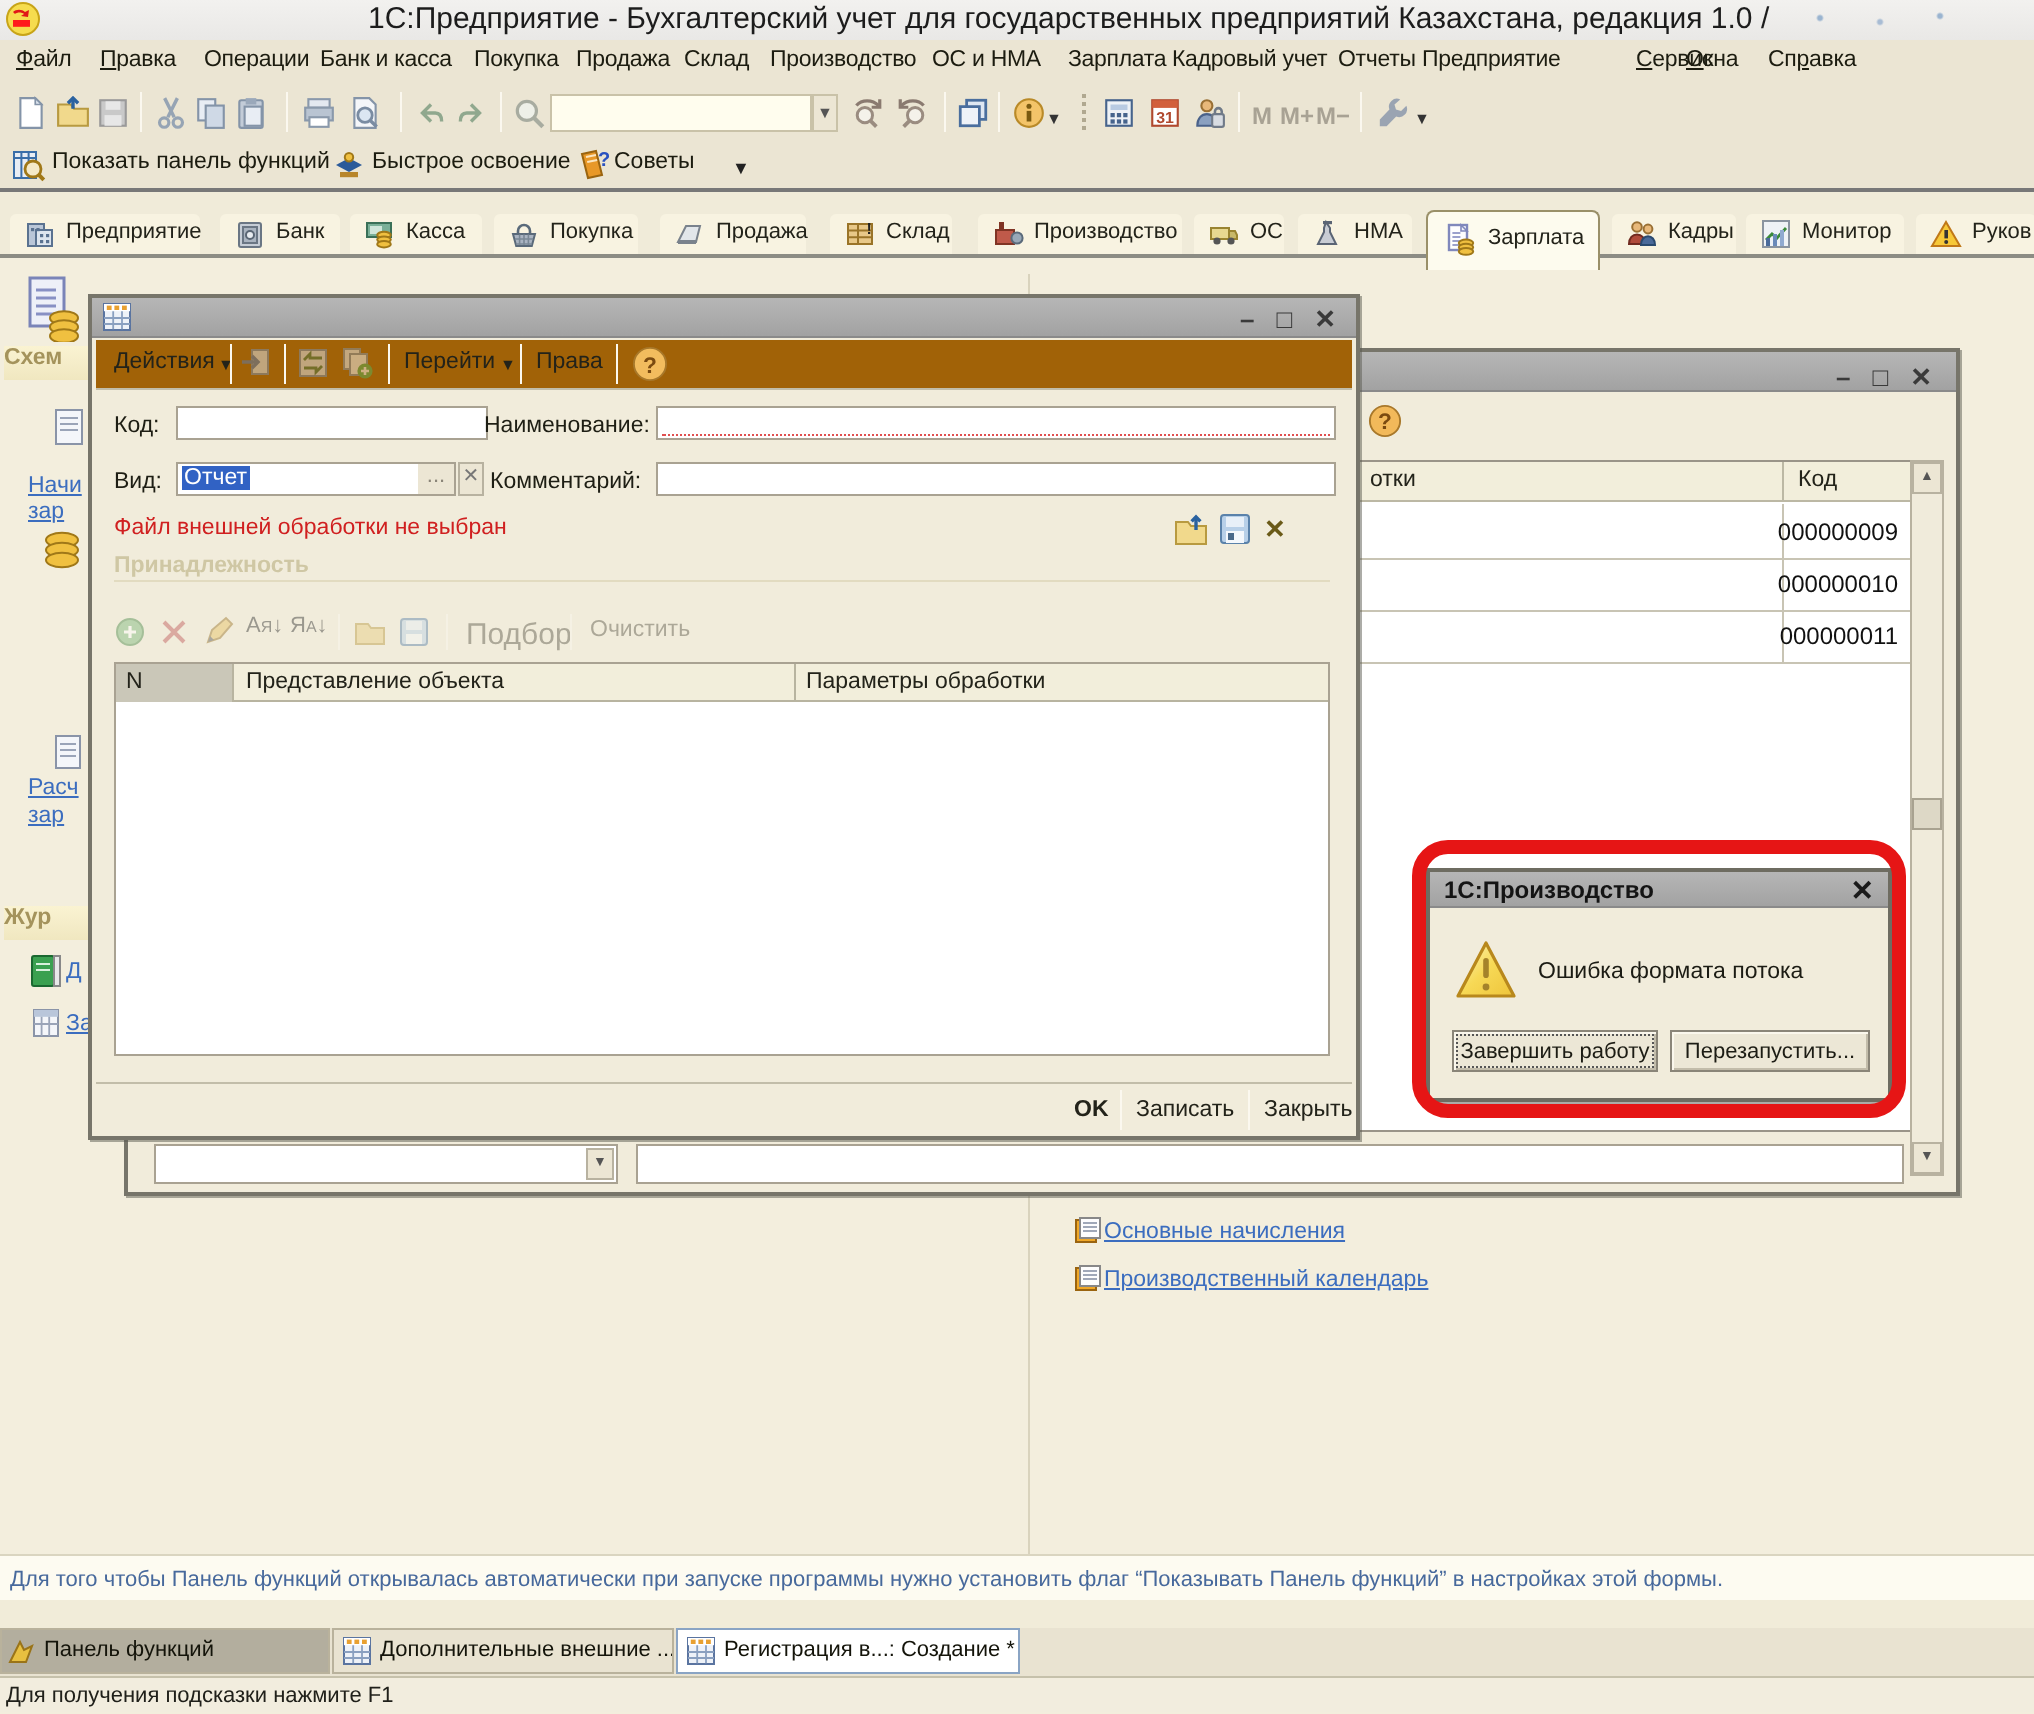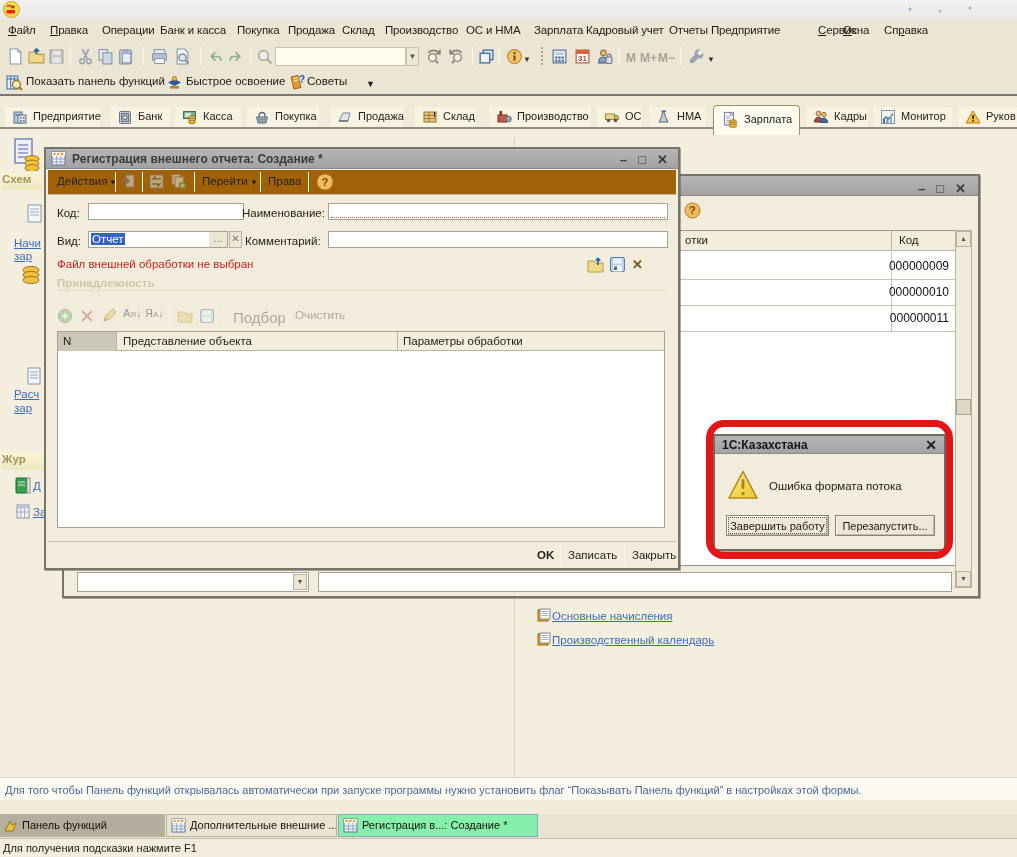--- a/index.html
+++ b/index.html
@@ -44,20 +44,21 @@
 </style></head>
 <body>
 <div class="a" id="titlebar">
  <svg class="a" style="left:3px;top:1px" width="17" height="17" viewBox="0 0 17 17">
       <circle cx="8.5" cy="8.5" r="8" fill="#f6dc4e"></circle>
       <circle cx="8.5" cy="8.5" r="8" fill="none" stroke="#c8a418" stroke-width="1"></circle>
       <path d="M3.5 5 C5 3.5 8 3.5 9.5 5 L11.5 4 L11 7.5 L7.5 7 L9 6 C8 5 5.5 5 4.5 6 Z" fill="#e11818"></path>
       <rect x="3.5" y="9" width="8.5" height="3.4" fill="#ff1c1c"></rect>
     </svg>
  <span class="a" style="left:900px;top:6px;width:90px;height:8px;background:radial-gradient(circle 1.5px at 10px 3px,#9ab4d0 1px,transparent 2px),radial-gradient(circle 1.5px at 40px 5px,#a8bcd4 1px,transparent 2px),radial-gradient(circle 1.5px at 70px 2px,#9ab4d0 1px,transparent 2px)"></span>
+    <span class="a" id="title">1С:Предприятие - Бухгалтерский учет для государственных предприятий Казахстана, редакция 1.0 /</span>
 </div>
 <div class="a" id="menubar">
  <span style="left:8px"><u>Ф</u>айл</span>
  <span style="left:50px"><u>П</u>равка</span>
  <span style="left:102px">Операции</span>
  <span style="left:160px">Банк и касса</span>
  <span style="left:237px">Покупка</span>
  <span style="left:288px">Продажа</span>
  <span style="left:342px">Склад</span>
  <span style="left:385px">Производство</span>
@@ -431,21 +432,20 @@
       <svg class="a" style="left:5px;top:2px" width="15" height="15" viewBox="0 0 15 15">
         <rect x="1" y="1" width="13" height="13" fill="#eef2f8" stroke="#5a74a0"></rect>
         <rect x="1" y="1" width="13" height="3.6" fill="#fff"></rect>
         <g fill="#e8a030">
           <rect x="2.4" y="1.8" width="2.4" height="2.2"></rect>
           <rect x="6.2" y="1.8" width="2.4" height="2.2"></rect>
           <rect x="10" y="1.8" width="2.4" height="2.2"></rect>
         </g>
         <path d="M5.6 4.6v9M10 4.6v9M1 8h13M1 11h13" stroke="#8aa0c0" stroke-width=".9"></path>
       </svg>
-  <span class="a" style="left:26px;top:3px">Регистрация внешнего отчета: Создание *</span>
   <span class="a" style="top:3px;right:10px;color:#3a3a3a;font-size:13px"><span style="margin-right:11px">–</span><span style="margin-right:11px">□</span><span>✕</span></span>
  </div>
  <div class="a" style="left:2px;top:21px;width:628px;height:25px;background:#a16207;border-bottom:1px solid #c2bda9;font-size:11.5px;color:#23231a">
    <span class="a" style="left:9px;top:5px">Действия</span>
       <span class="a" style="left:61px;top:8px;font-size:8px">▼</span>
    <div class="tsep" style="left:67px;top:2px;height:20px"></div>
    <svg class="a" style="left:71px;top:3px;opacity:.5" width="17" height="17" viewBox="0 0 17 17">
         <rect x="7" y="2" width="8" height="12" fill="#dfe7f2" stroke="#7a90b0"></rect>
         <path d="M2 8h8M7 5l3 3-3 3" fill="none" stroke="#5a7ab0" stroke-width="1.7"></path>
       </svg>
@@ -547,21 +547,21 @@
    <div class="tsep" style="left:512px;top:3px;height:20px"></div>
    <span class="a" style="left:520px;top:7px">Записать</span>
    <div class="tsep" style="left:576px;top:3px;height:20px"></div>
    <span class="a" style="left:584px;top:7px">Закрыть</span>
  </div>
 </div>
 
 <div class="a" style="left:706px;top:420px;width:247px;height:139px;border:7px solid #e61515;border-radius:18px;z-index:40"></div>
 <div class="win" id="errdlg" style="left:713px;top:434px;width:233px;height:117px;z-index:35;border-color:#6e6c61">
  <div class="wtitle" style="height:18px">
-      <span class="a" style="left:7px;top:2px;color:#141414">1С:Казахстана</span>
+      <span class="a" style="left:7px;top:2px;color:#141414">1С:Производство</span>
       <span class="a" style="right:7px;top:1px;color:#1a1a1a;font-weight:bold;font-size:14px">✕</span>
     </div>
  <svg class="a" style="left:12px;top:33px" width="32" height="33" viewBox="0 0 32 33">
       <defs>
         <linearGradient id="wg" x1="0" y1="0" x2="1" y2="1">
           <stop offset="0" stop-color="#fdf6c0"></stop>
           <stop offset=".5" stop-color="#f7d956"></stop>
           <stop offset="1" stop-color="#eec43a"></stop>
         </linearGradient>
       </defs>
@@ -596,21 +596,21 @@
         <rect x="1" y="1" width="13" height="3.6" fill="#fff"></rect>
         <g fill="#e8a030">
           <rect x="2.4" y="1.8" width="2.4" height="2.2"></rect>
           <rect x="6.2" y="1.8" width="2.4" height="2.2"></rect>
           <rect x="10" y="1.8" width="2.4" height="2.2"></rect>
         </g>
         <path d="M5.6 4.6v9M10 4.6v9M1 8h13M1 11h13" stroke="#8aa0c0" stroke-width=".9"></path>
       </svg>
       <span class="a" style="left:23px;top:4px">Дополнительные внешние ...</span>
     </div>
- <div class="tbtn" style="left:338px;width:200px;background:#86efac;border-color:#8aa4c4">
+ <div class="tbtn" style="left:338px;width:172px;background:#ffffff;border-color:#8aa4c4">
       <svg class="a" style="left:4px;top:3px" width="15" height="15" viewBox="0 0 15 15">
         <rect x="1" y="1" width="13" height="13" fill="#eef2f8" stroke="#5a74a0"></rect>
         <rect x="1" y="1" width="13" height="3.6" fill="#fff"></rect>
         <g fill="#e8a030">
           <rect x="2.4" y="1.8" width="2.4" height="2.2"></rect>
           <rect x="6.2" y="1.8" width="2.4" height="2.2"></rect>
           <rect x="10" y="1.8" width="2.4" height="2.2"></rect>
         </g>
         <path d="M5.6 4.6v9M10 4.6v9M1 8h13M1 11h13" stroke="#8aa0c0" stroke-width=".9"></path>
       </svg>

